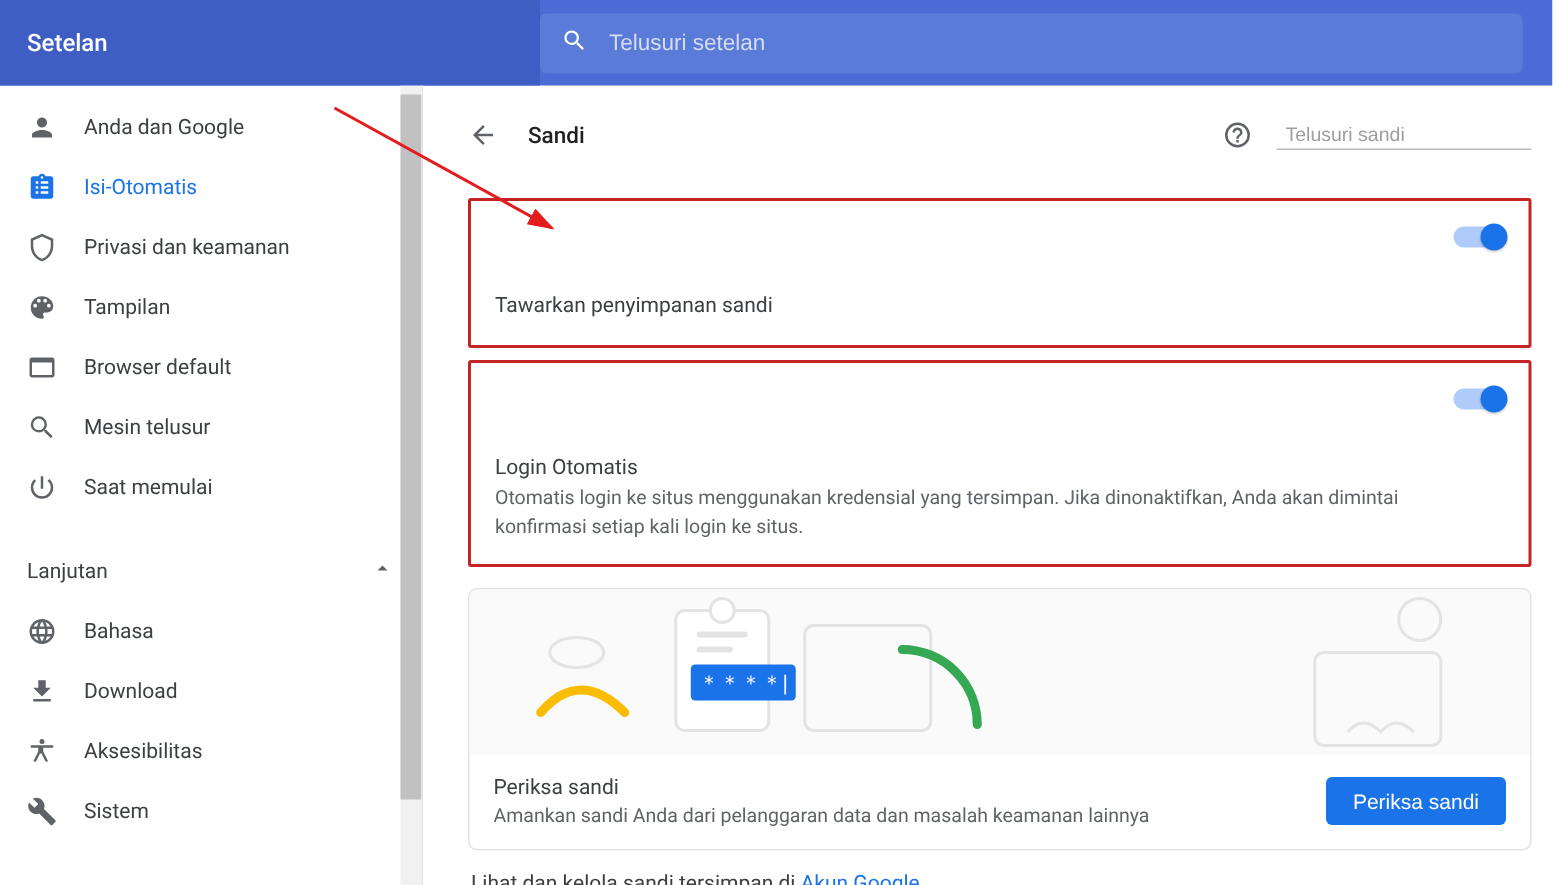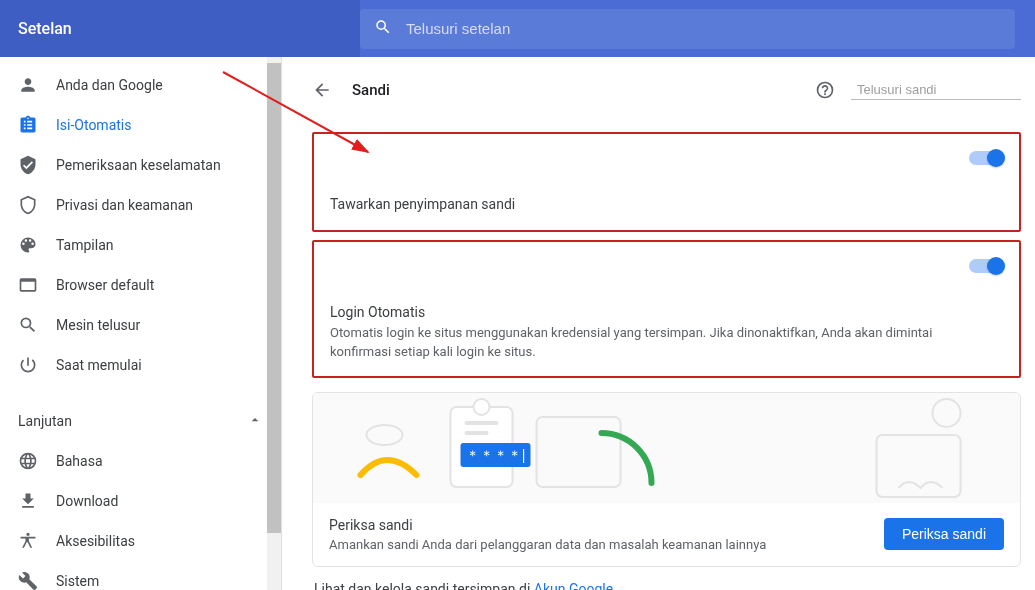--- a/index.html
+++ b/index.html
@@ -86,28 +86,20 @@
         <span class="ic">
           <svg viewBox="0 0 24 24">
             <path d="M19 3h-4.18C14.4 1.84 13.3 1 12 1s-2.4.84-2.82 2H5c-1.1 0-2 .9-2 2v14c0 1.1.9 2 2 2h14c1.1 0 2-.9 2-2V5c0-1.1-.9-2-2-2zm-7 0c.55 0 1 .45 1 1s-.45 1-1 1-1-.45-1-1 .45-1 1-1zM9 17H7v-2h2v2zm0-4H7v-2h2v2zm0-4H7V7h2v2zm8 8h-6v-2h6v2zm0-4h-6v-2h6v2zm0-4h-6V7h6v2z"></path>
           </svg>
         </span>
         <span>Isi-Otomatis</span>
       </div>
     <div class="sb-item">
         <span class="ic">
           <svg viewBox="0 0 24 24">
-            <path d="M12 1 3 5v6c0 5.55 3.84 10.74 9 12 5.16-1.26 9-6.45 9-12V5l-9-4zm-2 16-4-4 1.41-1.41L10 14.17l6.59-6.59L18 9l-8 8z"></path>
-          </svg>
-        </span>
-        <span>Pemeriksaan keselamatan</span>
-      </div>
-    <div class="sb-item">
-        <span class="ic">
-          <svg viewBox="0 0 24 24">
             <path d="M12 1 3 5v6c0 5.55 3.84 10.74 9 12 5.16-1.26 9-6.45 9-12V5l-9-4zm0 19.93C8 19.87 5 15.28 5 11V6.3l7-3.11 7 3.11V11c0 4.28-3 8.87-7 9.93z"></path>
           </svg>
         </span>
         <span>Privasi dan keamanan</span>
       </div>
     <div class="sb-item">
         <span class="ic">
           <svg viewBox="0 0 24 24">
             <path d="M12 3a9 9 0 000 18c.83 0 1.5-.67 1.5-1.5 0-.39-.15-.74-.39-1.01-.23-.26-.38-.61-.38-.99 0-.83.67-1.5 1.5-1.5H16a5 5 0 005-5c0-4.42-4.03-8-9-8zm-5.5 9a1.5 1.5 0 110-3 1.5 1.5 0 010 3zm3-4a1.5 1.5 0 110-3 1.5 1.5 0 010 3zm5 0a1.5 1.5 0 110-3 1.5 1.5 0 010 3zm3 4a1.5 1.5 0 110-3 1.5 1.5 0 010 3z"></path>
           </svg>

